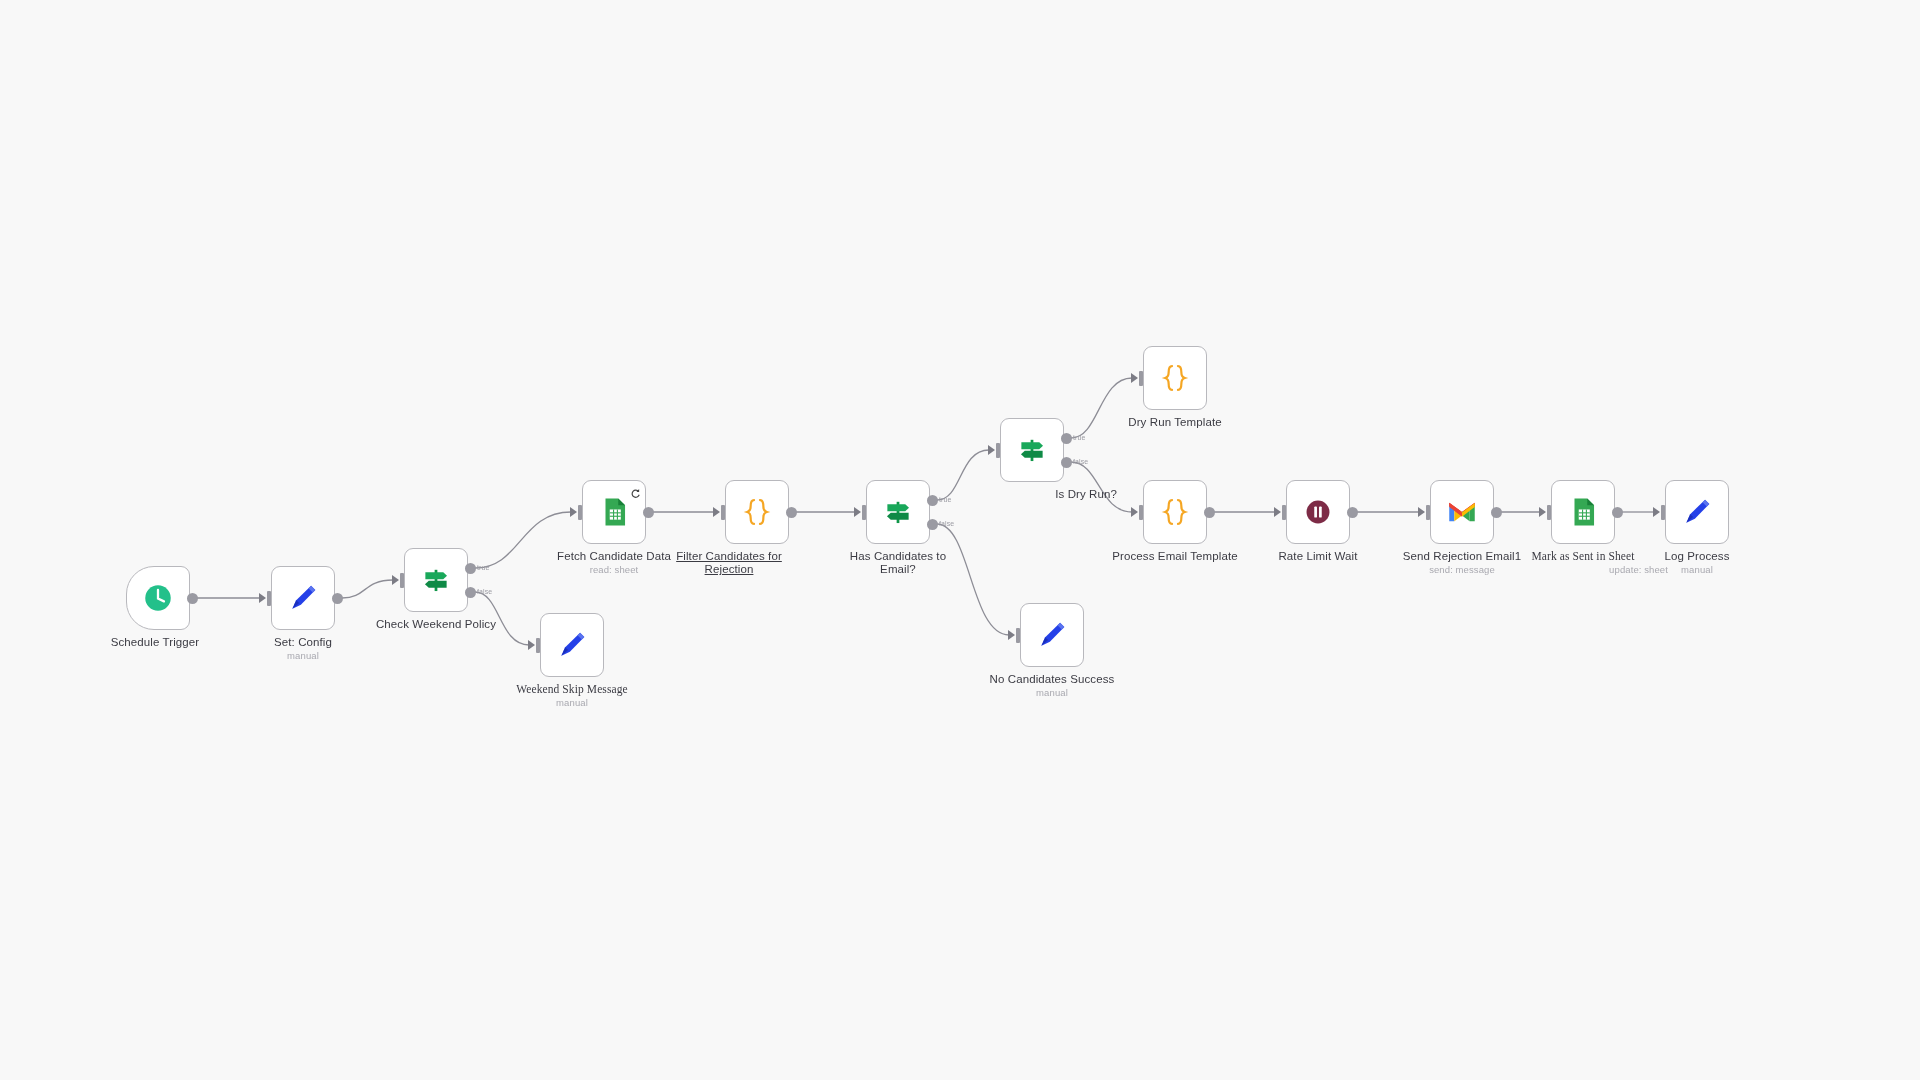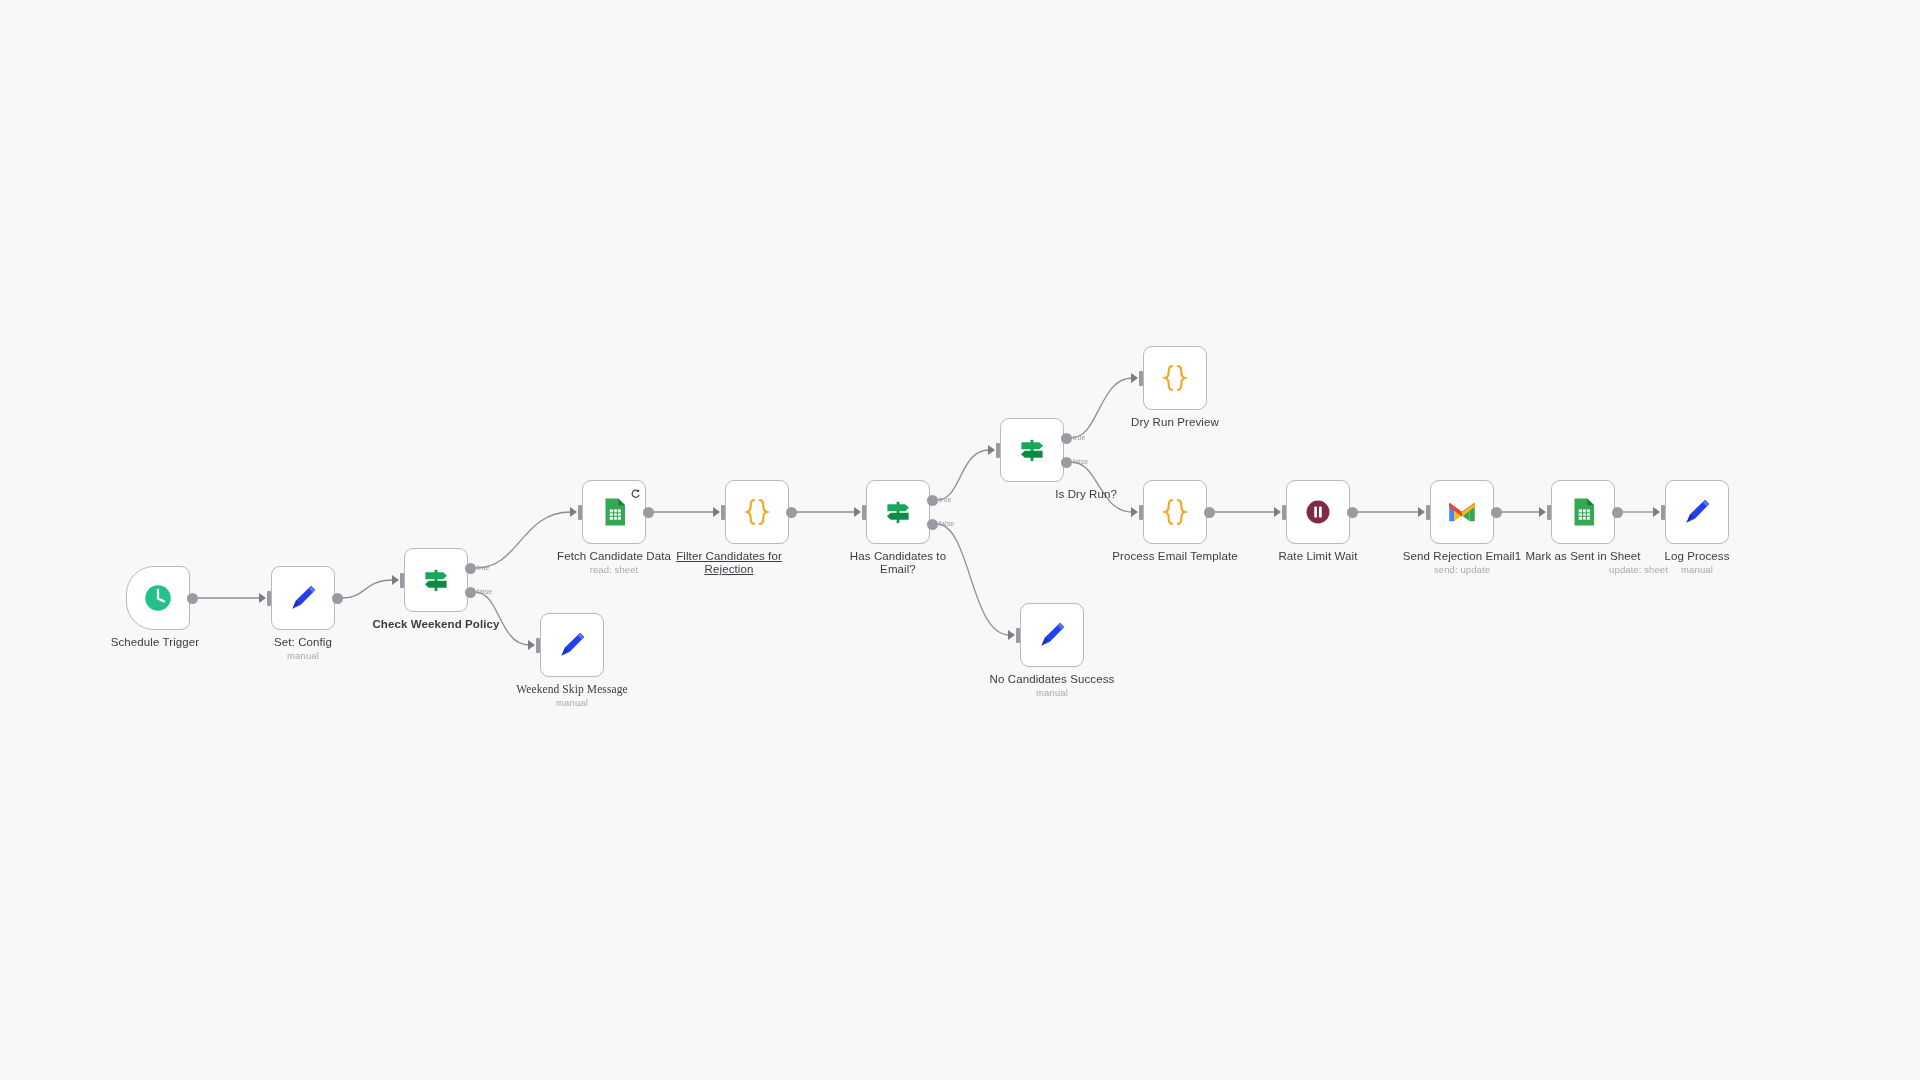--- a/index.html
+++ b/index.html
@@ -130,21 +130,21 @@
       </div>
       <div class="nlabel" style="left: 218px; top: 636px; width: 170px;">Set: Config</div>
       <div class="nsub" style="left: 218px; top: 650px; width: 170px;">manual</div>
       <div class="node" style="left: 404px; top: 548px;">
         <svg class="glyph" viewBox="0 0 40 40">
         <rect x="18.4" y="8" width="3.2" height="25" fill="#0f9648"></rect>
         <path d="M7.5 11 L28.5 11 L33 15 L28.5 19 L7.5 19 Z" fill="#19a85a"></path>
         <path d="M32.5 21 L11.5 21 L7 25 L11.5 29 L32.5 29 Z" fill="#0f8a46"></path>
       </svg>
       </div>
-      <div class="nlabel" style="left: 351px; top: 618px; width: 170px; font-weight: bold;">Check Weekend Policy</div>
+      <div class="nlabel" style="left: 351px; top: 618px; width: 170px;">Check Weekend Policy</div>
       <div class="node" style="left: 582px; top: 480px;">
         <svg class="glyph" viewBox="0 0 40 40">
         <path d="M10 4 L25 4 L33 12 L33 36 L10 36 Z" fill="#34a853"></path>
         <path d="M25 4 L33 12 L25 12 Z" fill="#188038"></path>
         <rect x="15" y="17" width="13" height="12" fill="#ffffff"></rect>
         <g stroke="#34a853" stroke-width="1.3">
           <line x1="15" y1="21" x2="28" y2="21"></line>
           <line x1="15" y1="25" x2="28" y2="25"></line>
           <line x1="19.5" y1="17" x2="19.5" y2="29"></line>
           <line x1="24" y1="17" x2="24" y2="29"></line>
@@ -185,21 +185,21 @@
       </div>
       <div class="nlabel" style="left: 947px; top: 488px; width: 170px; text-align: right;">Is Dry Run?</div>
       <div class="node" style="left: 1143px; top: 346px;">
         <svg class="glyph" viewBox="0 0 40 40">
         <path d="M16.5 6 C12.5 6 12.5 10 12.5 13.5 C12.5 17 11.5 19 8.5 20
                  C11.5 21 12.5 23 12.5 26.5 C12.5 30 12.5 34 16.5 34" stroke="#f5a623" stroke-width="2.6" fill="none" stroke-linecap="round"></path>
         <path d="M23.5 6 C27.5 6 27.5 10 27.5 13.5 C27.5 17 28.5 19 31.5 20
                  C28.5 21 27.5 23 27.5 26.5 C27.5 30 27.5 34 23.5 34" stroke="#f5a623" stroke-width="2.6" fill="none" stroke-linecap="round"></path>
       </svg>
       </div>
-      <div class="nlabel" style="left: 1090px; top: 416px; width: 170px;">Dry Run Preview</div>
+      <div class="nlabel" style="left: 1090px; top: 416px; width: 170px;">Dry Run Template</div>
       <div class="node" style="left: 1143px; top: 480px;">
         <svg class="glyph" viewBox="0 0 40 40">
         <path d="M16.5 6 C12.5 6 12.5 10 12.5 13.5 C12.5 17 11.5 19 8.5 20
                  C11.5 21 12.5 23 12.5 26.5 C12.5 30 12.5 34 16.5 34" stroke="#f5a623" stroke-width="2.6" fill="none" stroke-linecap="round"></path>
         <path d="M23.5 6 C27.5 6 27.5 10 27.5 13.5 C27.5 17 28.5 19 31.5 20
                  C28.5 21 27.5 23 27.5 26.5 C27.5 30 27.5 34 23.5 34" stroke="#f5a623" stroke-width="2.6" fill="none" stroke-linecap="round"></path>
       </svg>
       </div>
       <div class="nlabel" style="left: 1090px; top: 550px; width: 170px;">Process Email Template</div>
       <div class="node" style="left: 1286px; top: 480px;">
@@ -217,35 +217,35 @@
         <path d="M29 17 L29 31 L35 31 L35 11 Z" fill="#34a853"></path>
         <path d="M5 11 L20 22.5 L35 11 L35 9 L20 20 L5 9 Z" fill="#ea4335"></path>
         <path d="M5 9 L5 13 L20 24.5 L35 13 L35 9 L20 20 Z" fill="#ea4335"></path>
         <path d="M11 17 L11 31 L20 24.2 L20 20 Z" fill="#fbbc04"></path>
         <path d="M29 17 L29 31 L20 24.2 L20 20 Z" fill="#34a853"></path>
         <path d="M5 9.5 L20 20.5 L20 25.5 L5 14 Z" fill="#ea4335"></path>
         <path d="M35 9.5 L20 20.5 L20 25.5 L35 14 Z" fill="#fbbc04"></path>
       </svg>
       </div>
       <div class="nlabel" style="left: 1377px; top: 550px; width: 170px;">Send Rejection Email1</div>
-      <div class="nsub" style="left: 1377px; top: 564px; width: 170px;">send: update</div>
+      <div class="nsub" style="left: 1377px; top: 564px; width: 170px;">send: message</div>
       <div class="node" style="left: 1551px; top: 480px;">
         <svg class="glyph" viewBox="0 0 40 40">
         <path d="M10 4 L25 4 L33 12 L33 36 L10 36 Z" fill="#34a853"></path>
         <path d="M25 4 L33 12 L25 12 Z" fill="#188038"></path>
         <rect x="15" y="17" width="13" height="12" fill="#ffffff"></rect>
         <g stroke="#34a853" stroke-width="1.3">
           <line x1="15" y1="21" x2="28" y2="21"></line>
           <line x1="15" y1="25" x2="28" y2="25"></line>
           <line x1="19.5" y1="17" x2="19.5" y2="29"></line>
           <line x1="24" y1="17" x2="24" y2="29"></line>
         </g>
       </svg>
       </div>
-      <div class="nlabel" style="left: 1498px; top: 550px; width: 170px;">Mark as Sent in Sheet</div>
+      <div class="nlabel" style="left: 1498px; top: 550px; width: 170px; font-family: Liberation Serif, serif;">Mark as Sent in Sheet</div>
       <div class="nsub" style="left: 1498px; top: 564px; width: 170px; text-align: right;">update: sheet</div>
       <div class="node" style="left: 1665px; top: 480px;">
         <svg class="glyph" viewBox="0 0 40 40">
         <path d="M7.5 32.5 L12 22.5 L29.5 5.5 L34.5 10.5 L17.5 28 Z" fill="#2440e8"></path>
         <path d="M29.5 5.5 L34.5 10.5 L31.5 13.5 L26.5 8.5 Z" fill="#5b74ef"></path>
         <path d="M7.5 32.5 L12 22.5 L15.5 26 Z" fill="#1a2fbd"></path>
       </svg>
       </div>
       <div class="nlabel" style="left: 1612px; top: 550px; width: 170px;">Log Process</div>
       <div class="nsub" style="left: 1612px; top: 564px; width: 170px;">manual</div>

